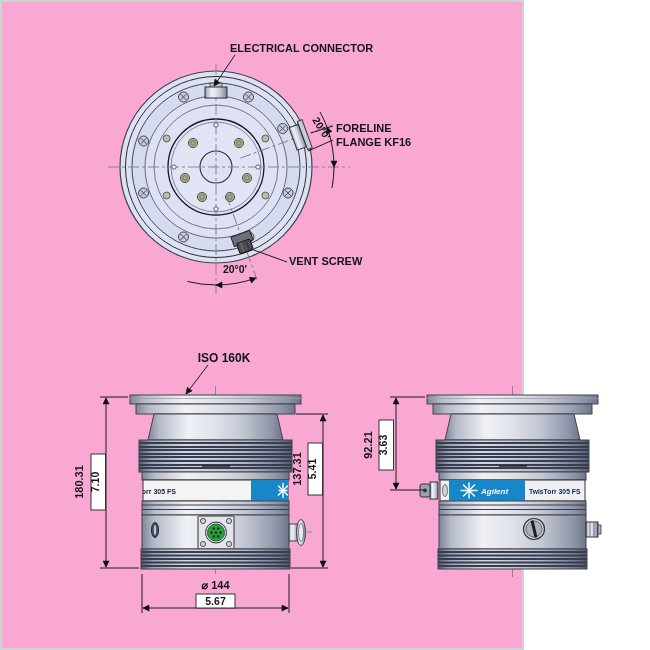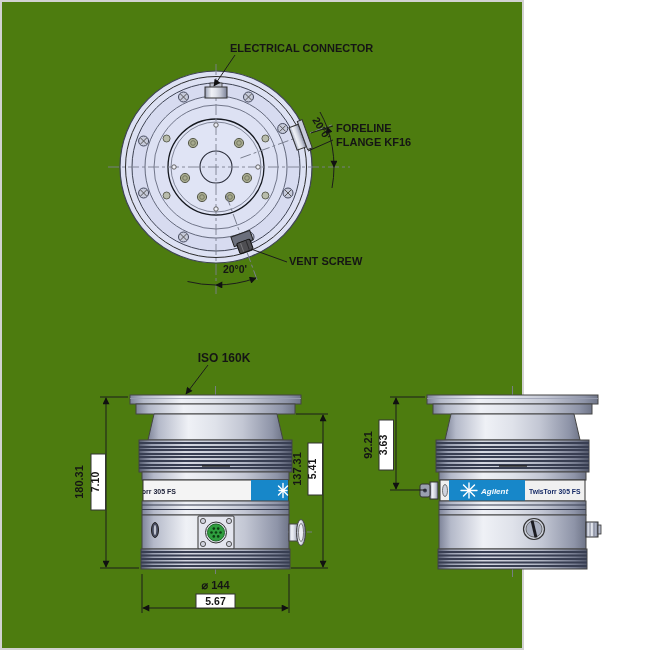--- a/index.html
+++ b/index.html
@@ -1,18 +1,18 @@
 <!DOCTYPE html>
 <html><head>
 <meta charset="utf-8">
 <style>
   html,body{margin:0;padding:0;background:#fff;}
   .frame{
     width:524px;height:650px;box-sizing:border-box;
-    background:#4d7c0f;border:2px solid #d2d2d2;position:relative;
+    background:#f9a8d4;border:2px solid #d2d2d2;position:relative;
     font-family:"Liberation Sans", sans-serif;
   }
   svg{position:absolute;left:0;top:0;}
   text{font-family:"Liberation Sans", sans-serif;fill:#151515;}
   .lbl{font-size:11px;font-weight:bold;}
   .lbl-lg{font-size:12px;font-weight:bold;}
   .dim{font-size:11px;font-weight:bold;}
   .dim-in{font-size:10.5px;font-weight:bold;}
   .brand{font-size:8px;font-weight:bold;font-style:italic;fill:#f2f8fd;}
   .model{font-size:6.8px;font-weight:bold;fill:#162a66;}

